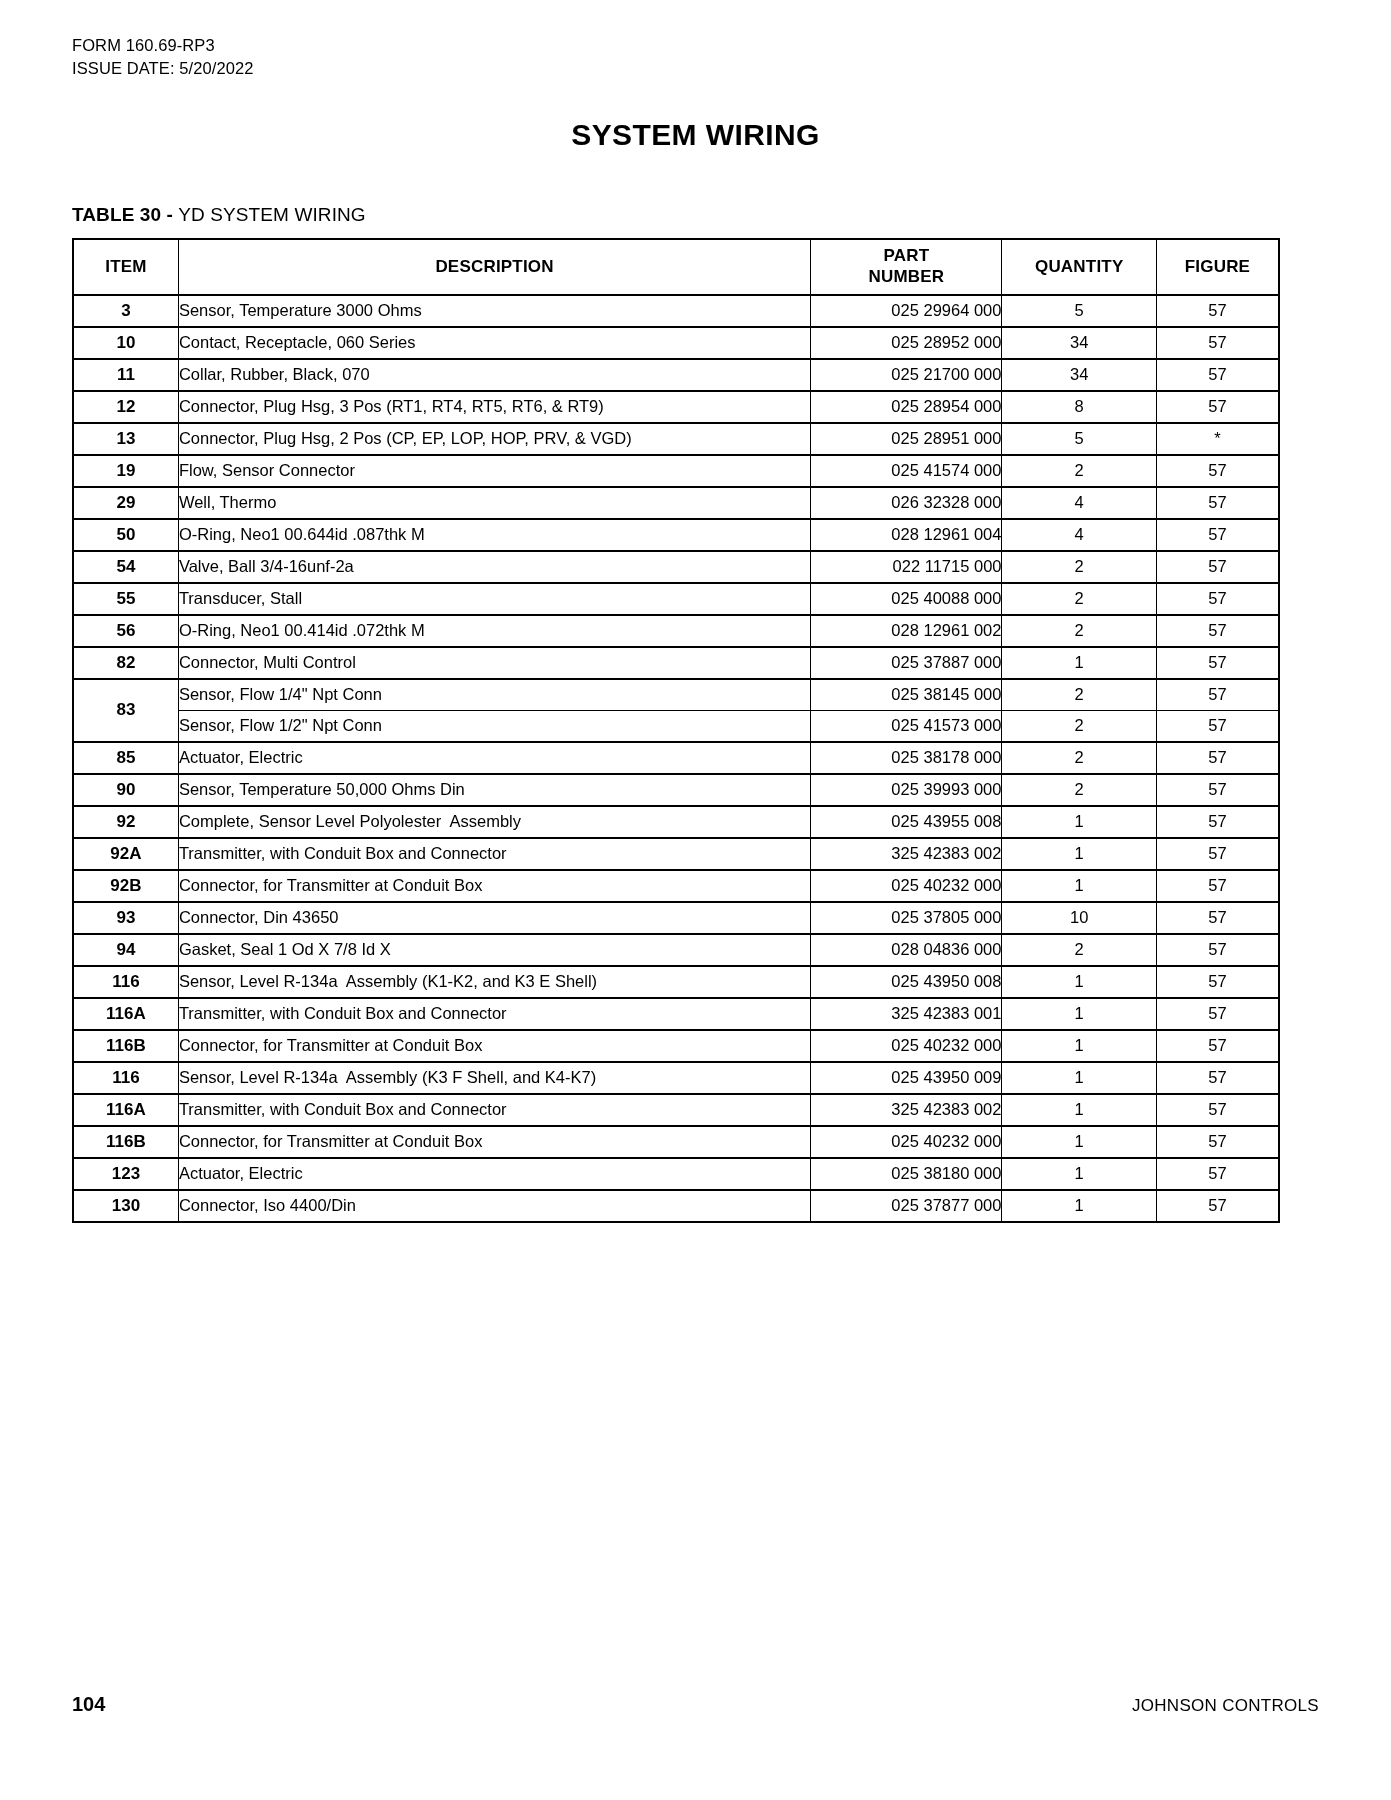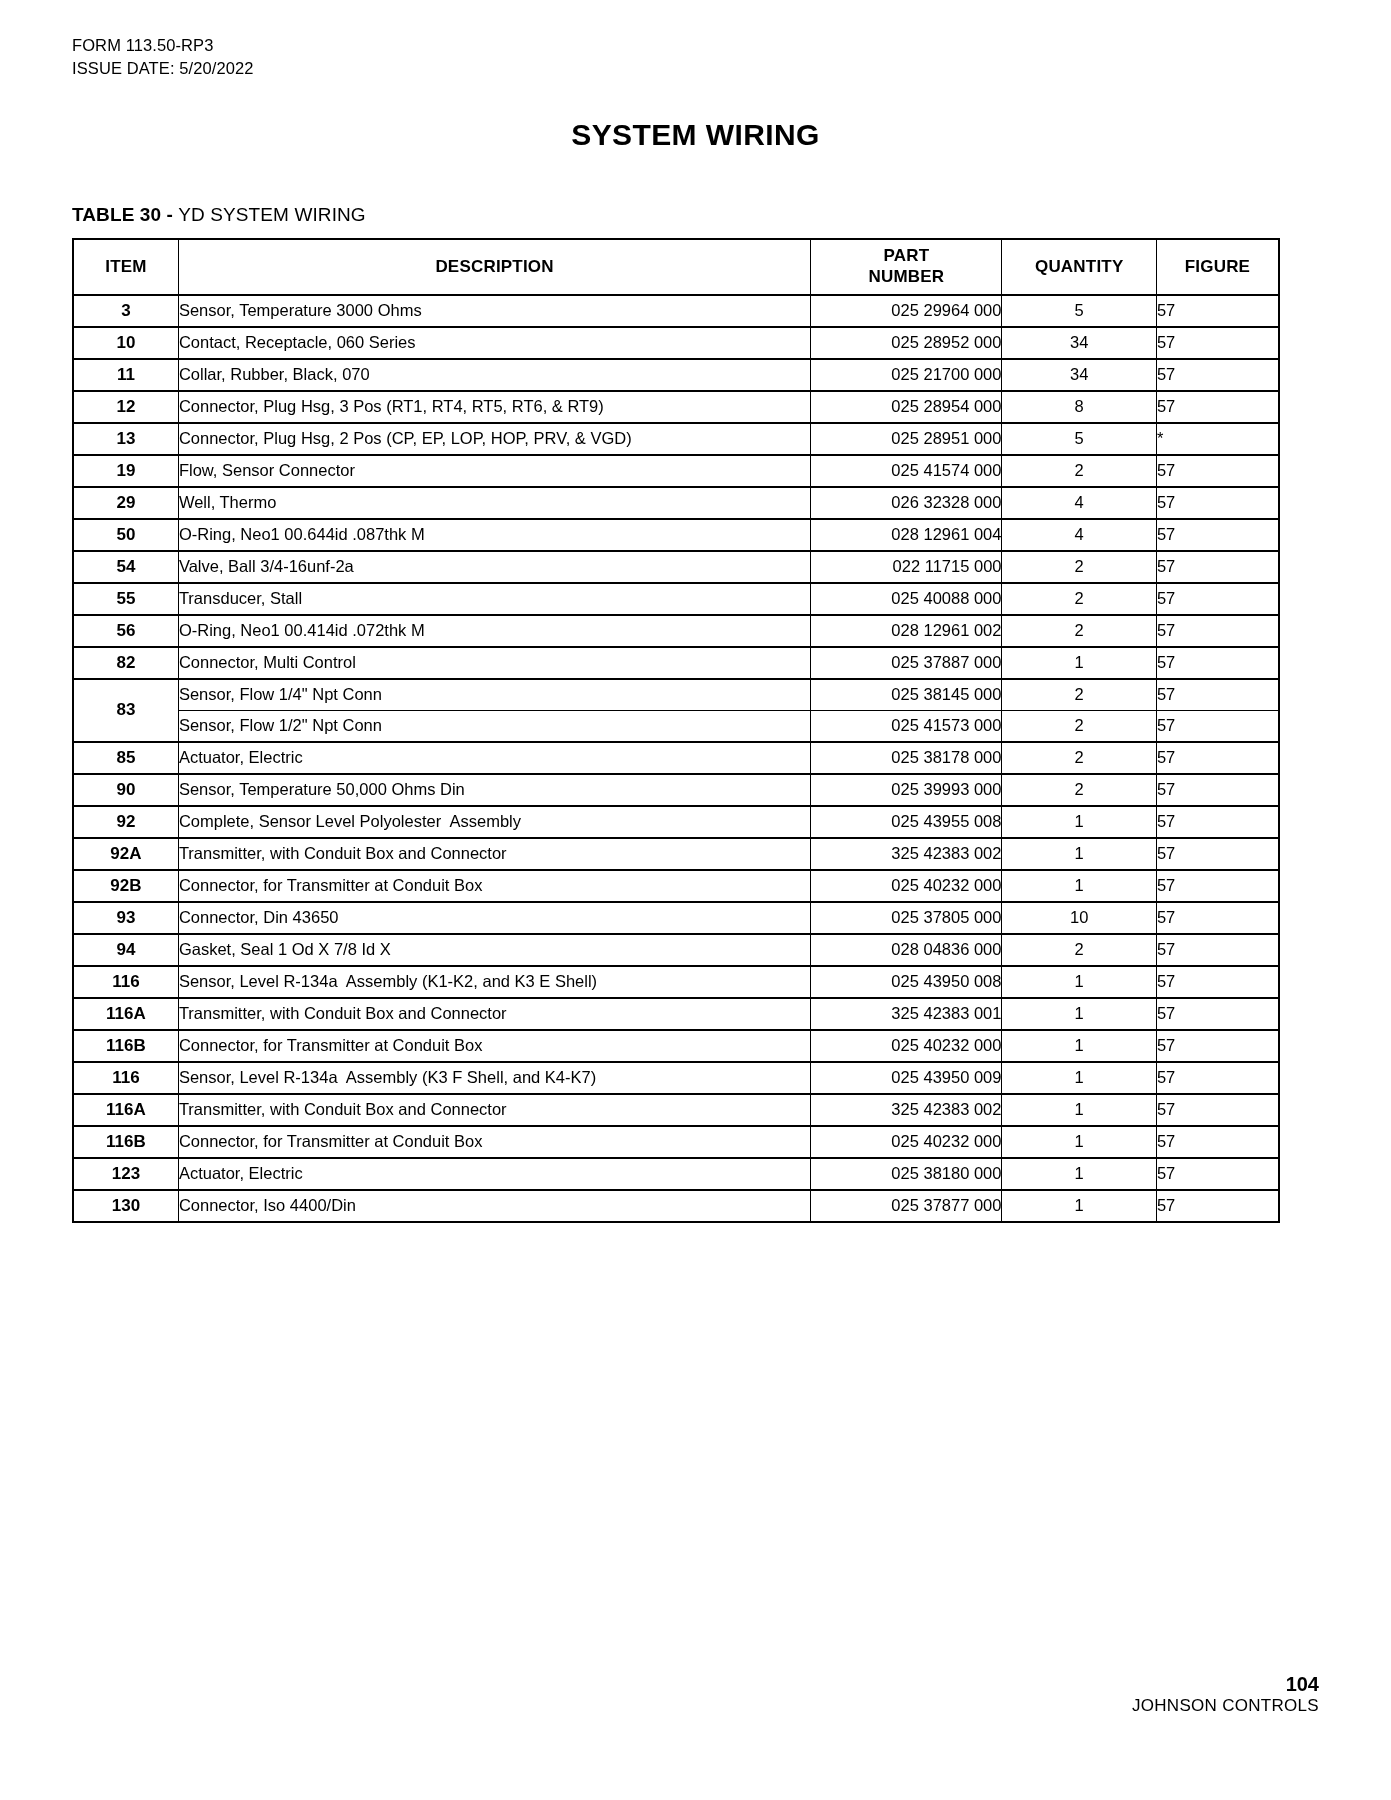--- a/index.html
+++ b/index.html
@@ -90,21 +90,21 @@
   td.cell-desc {
     text-align: left;
     padding-left: 10px;
     white-space: pre;
   }
   td.cell-part {
     text-align: right;
     white-space: pre;
   }
   td.cell-qty  { text-align: center; }
-  td.cell-fig  { text-align: left; }
+  td.cell-fig  { text-align: center; }
 
   
   tr.sep-top > td { border-top-width: 2px; }
 
   
   .table-note {
     margin-top: 14px;
     font-size: 16px;
     letter-spacing: 0.1px;
   }
@@ -112,37 +112,36 @@
   
   .page-footer {
     position: absolute;
     left: 72px;
     right: 72px;
     bottom: 84px;
     display: flex;
     align-items: flex-end;
     justify-content: space-between;
     font-size: 17px;
-    flex-direction: column;
   }
   .footer-page-number {
     font-weight: bold;
     font-size: 20px;
   }
   .footer-brand {
     letter-spacing: 0.3px;
   }
 </style>
 </head>
 <body>
 
 <div class="page">
 
   <div class="doc-header">
-    <div>FORM 113.50-RP3</div>
+    <div>FORM 160.69-RP3</div>
     <div>ISSUE DATE: 5/20/2022</div>
   </div>
 
   <div class="page-title">SYSTEM WIRING</div>
 
   <div class="table-caption"><span class="cap-strong">TABLE 30 - </span><span>YD SYSTEM WIRING</span></div>
 
   <table class="parts">
     <colgroup>
       <col class="col-item">

